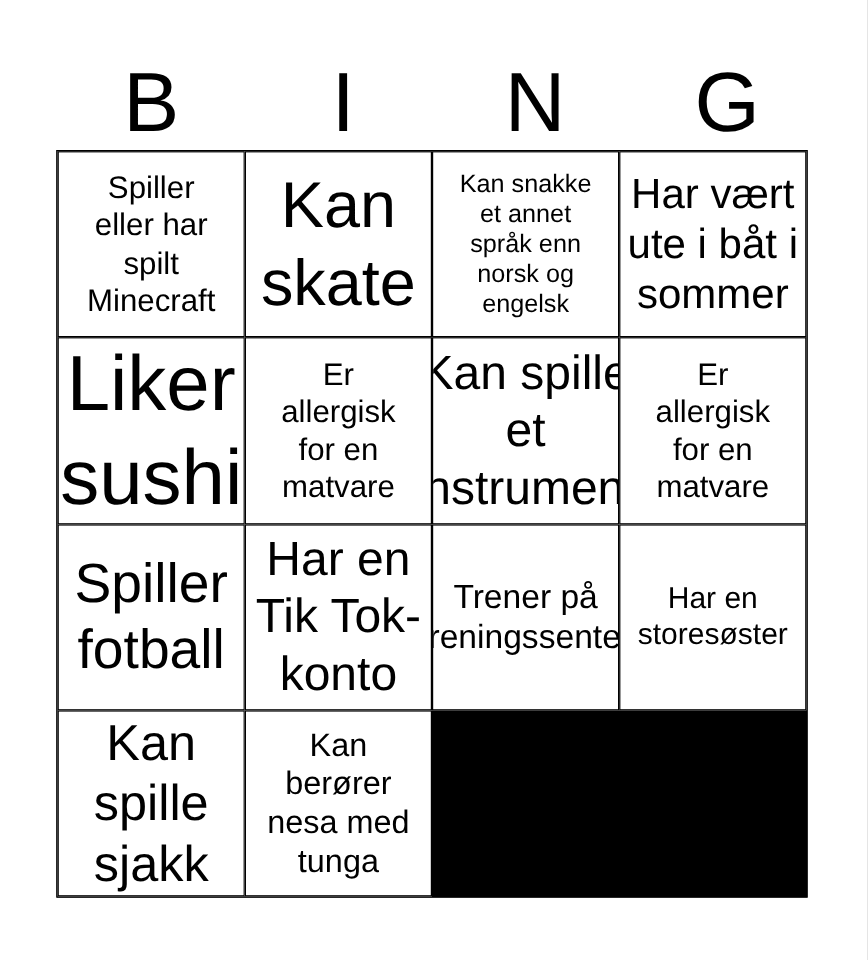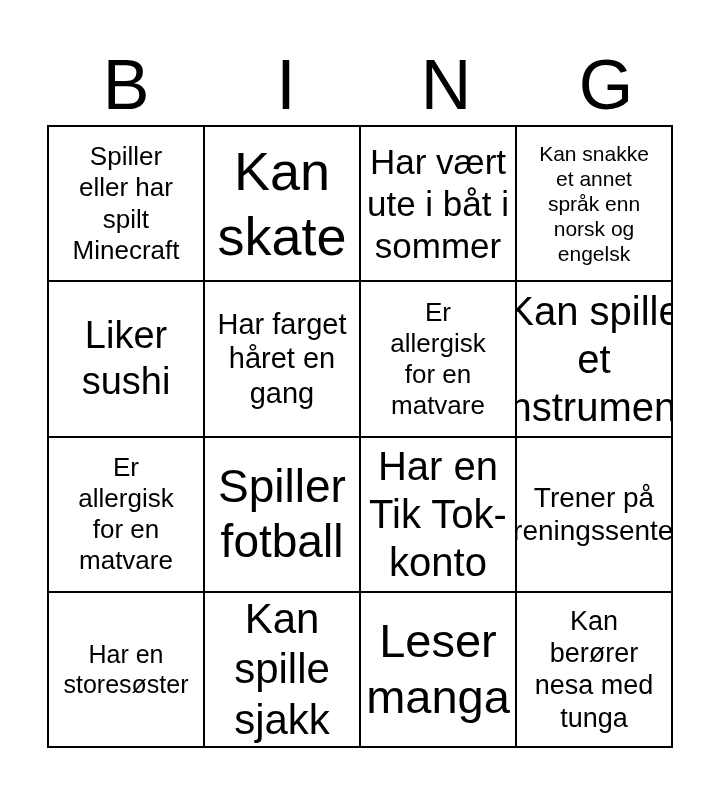--- a/index.html
+++ b/index.html
@@ -49,21 +49,21 @@
   }
   .cell span{
     white-space:pre-line;
     line-height:1.2;
     color:#000000;
   }
   .c0 span{font-size:26px}
   .c1 span{font-size:54px}
   .c2 span{font-size:35px}
   .c3 span{font-size:21px}
-  .c4 span{font-size:38px}
+  .c4 span{font-size:65px}
   .c5 span{font-size:29px}
   .c6 span{font-size:26px}
   .c7 span{font-size:40px}
   .c8 span{font-size:26px}
   .c9 span{font-size:46px}
   .c10 span{font-size:40px}
   .c11 span{font-size:28px}
   .c12 span{font-size:25px}
   .c13 span{font-size:42px}
   .c14 span{font-size:47px}
@@ -85,40 +85,35 @@
     <div class="cell c0">
         <span>Spiller
 eller har
 spilt
 Minecraft</span>
       </div>
     <div class="cell c1">
         <span>Kan
 skate</span>
       </div>
-    <div class="cell c2">
-        <span>Har vært
-ute i båt i
-sommer</span>
-      </div>
     <div class="cell c3">
         <span>Kan snakke
 et annet
 språk enn
 norsk og
 engelsk</span>
       </div>
+    <div class="cell c2">
+        <span>Har vært
+ute i båt i
+sommer</span>
+      </div>
     <div class="cell c4">
         <span>Liker
 sushi</span>
-      </div>
-    <div class="cell c5">
-        <span>Har farget
-håret en
-gang</span>
       </div>
     <div class="cell c6">
         <span>Er
 allergisk
 for en
 matvare</span>
       </div>
     <div class="cell c7">
         <span>Kan spille
 et
@@ -145,24 +140,20 @@
       </div>
     <div class="cell c12">
         <span>Har en
 storesøster</span>
       </div>
     <div class="cell c13">
         <span>Kan
 spille
 sjakk</span>
       </div>
-    <div class="cell c14">
-        <span>Leser
-manga</span>
-      </div>
     <div class="cell c15">
         <span>Kan
 berører
 nesa med
 tunga</span>
       </div>
   </div>
 
 </div>
 

